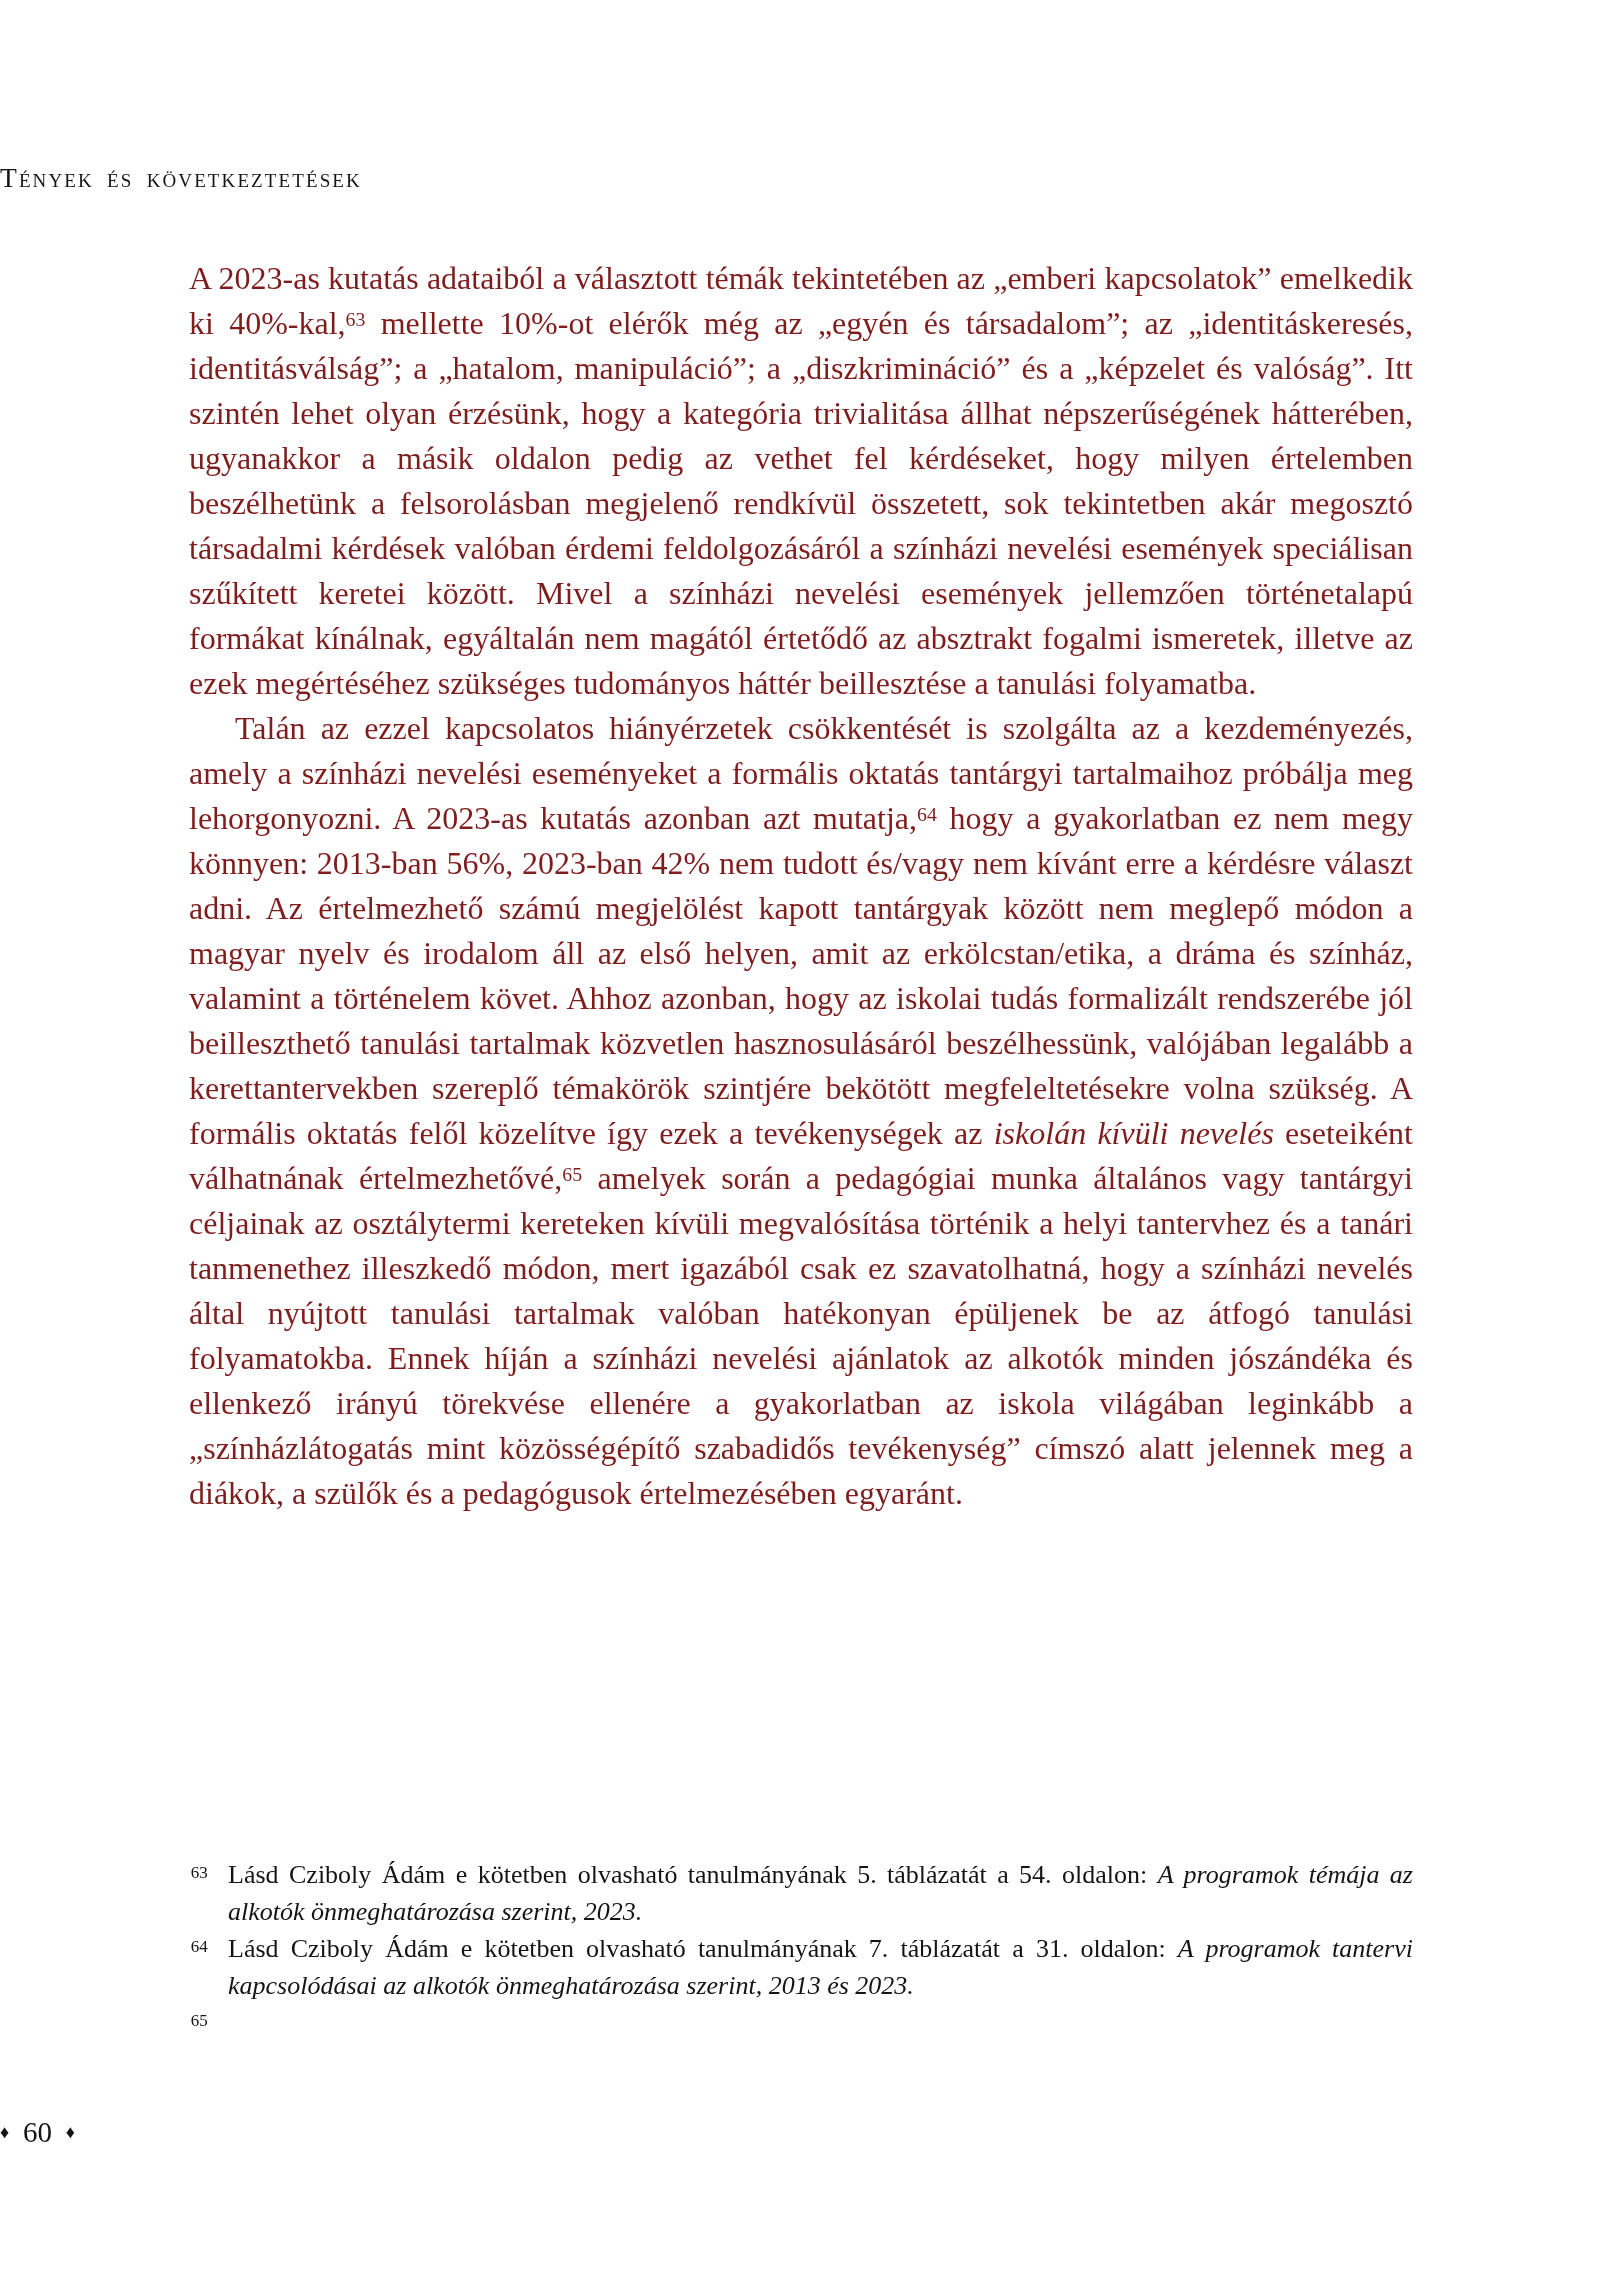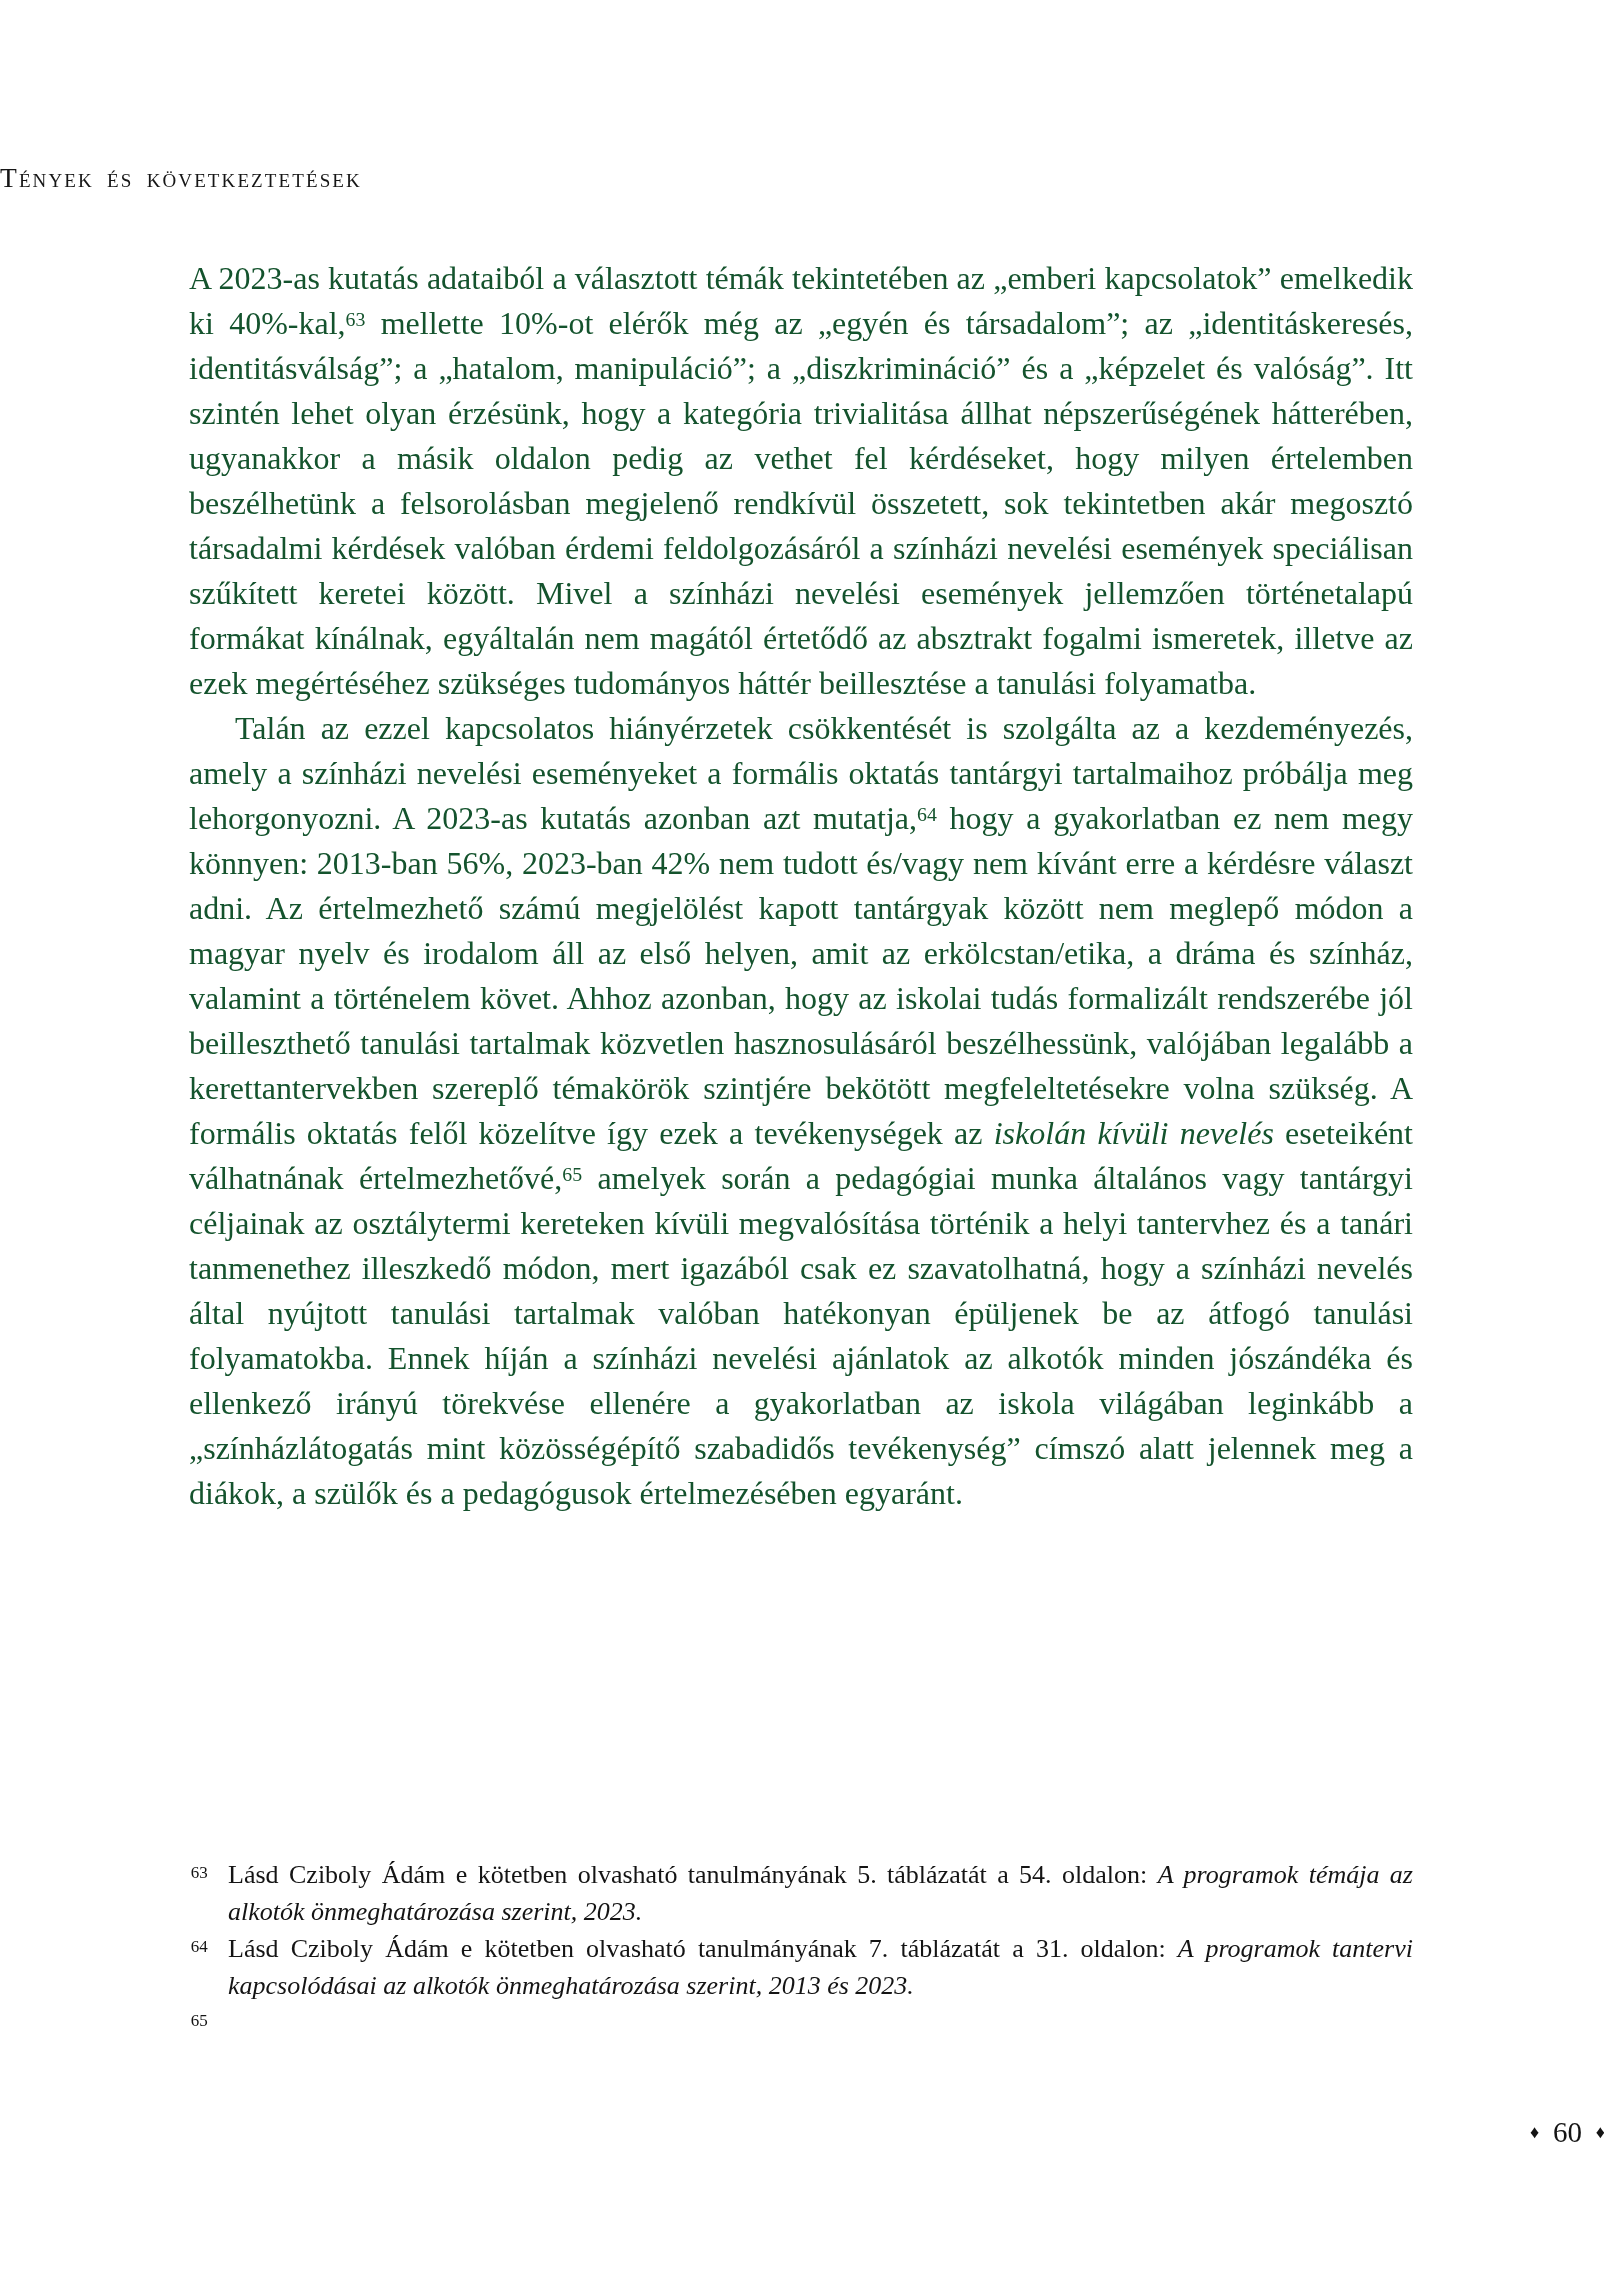--- a/index.html
+++ b/index.html
@@ -29,21 +29,21 @@
   }
 
   .body-text {
     position: absolute;
     left: 189px;
     top: 256px;
     width: 1224px;
     font-size: 32px;
     line-height: 45px;
     text-align: justify;
-    color: #14532d;
+    color: #7f1d1d;
   }
   .para { margin: 0; padding: 0; }
   .para.indented { text-indent: 46px; }
 
   .body-text sup.fnref,
   .fn-text sup.fnref {
     font-size: 0.62em;
     line-height: 0;
     position: relative;
     top: -0.42em;
@@ -68,21 +68,21 @@
     top: -1.7px;
     font-size: 17px;
     line-height: 37px;
   }
 
   .page-number {
     position: absolute;
     top: 2118px;
     left: 0;
     width: 100%;
-    text-align: right;
+    text-align: left;
     font-size: 29px;
     line-height: 1;
     color: #141414;
   }
   .folio-ornament {
     font-size: 18px;
     vertical-align: 4.3px;
   }
   .folio-ornament.left  { margin-right: 13.8px; }
   .folio-ornament.right { margin-left: 13.8px; }

